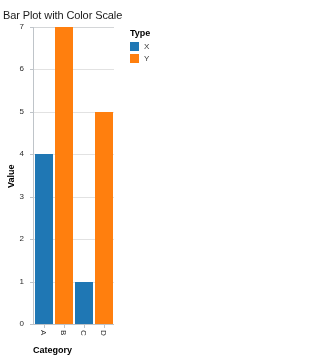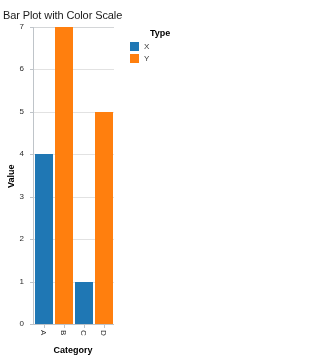--- a/index.html
+++ b/index.html
@@ -112,41 +112,39 @@
     color: #000000;
     transform-origin: left top;
     transform: rotate(-90deg);
     white-space: nowrap;
   }
   #xlabel {
     position: absolute;
     left: 33px;
     width: 80px;
     top: 345px;
-    text-align: center;
     font-size: 9px;
     font-weight: bold;
     color: #000000;
     white-space: nowrap;
   }
 
   
   #legend {
     position: absolute;
     left: 130px;
     top: 28px;
     width: 40px;
   }
   #legend-title {
     font-size: 9px;
     font-weight: bold;
     color: #000000;
     margin-bottom: 4px;
     white-space: nowrap;
-    margin-left: 20px;
   }
   .legend-row {
     display: flex;
     align-items: center;
     margin-bottom: 3px;
   }
   .legend-swatch {
     width: 9px;
     height: 9px;
     flex: 0 0 auto;

